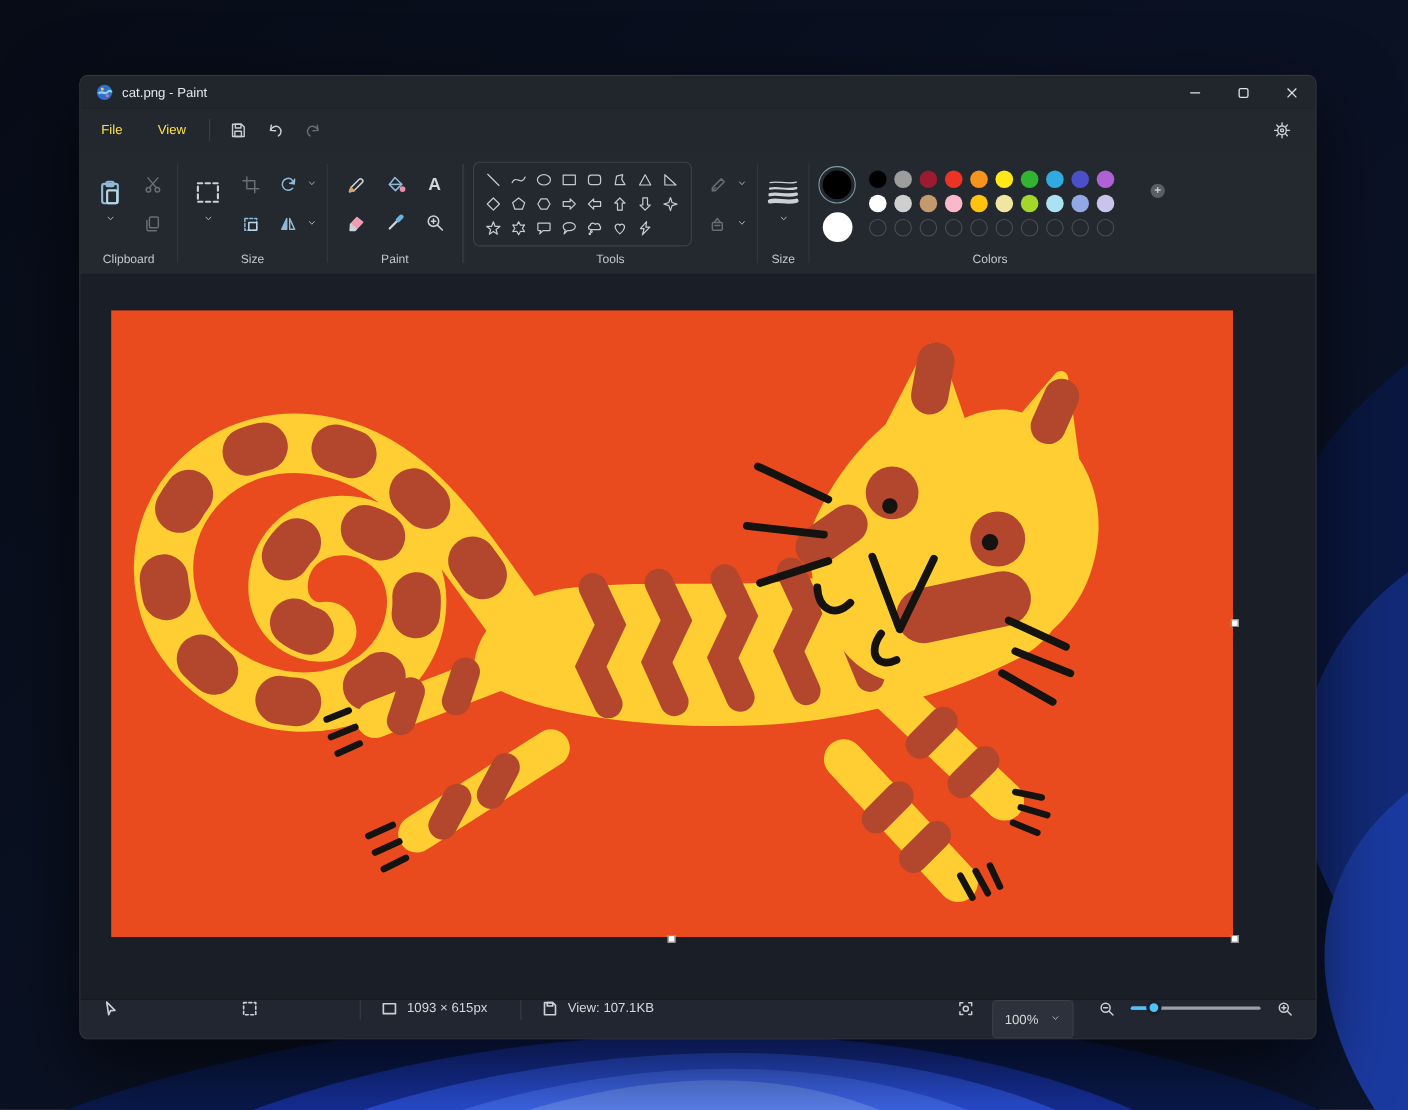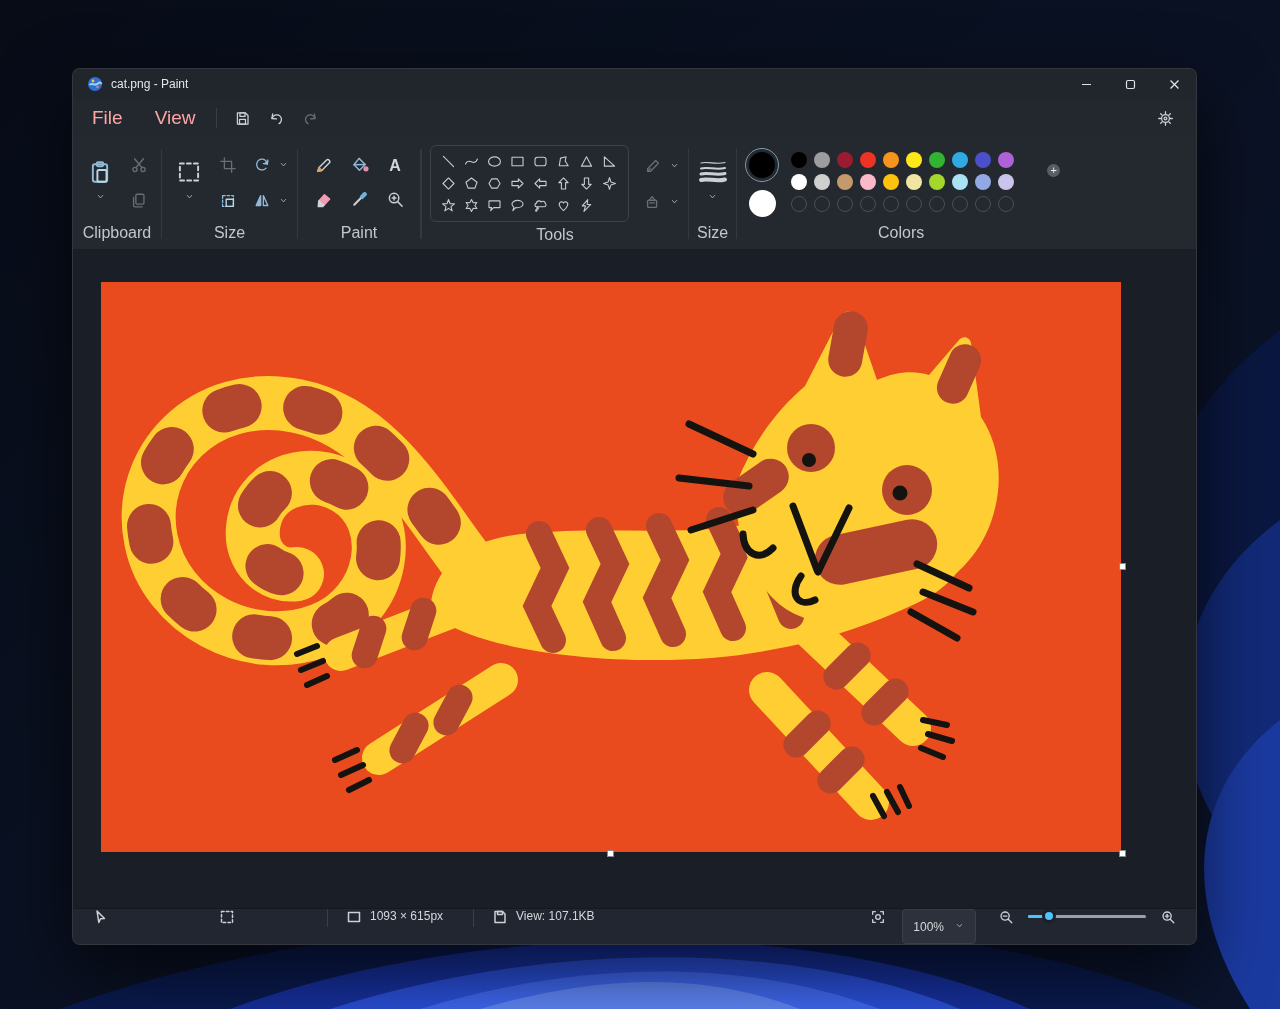--- a/index.html
+++ b/index.html
@@ -16,35 +16,35 @@
   
   .titlebar { height:30px; display:flex; align-items:center; background:#21252c; flex:0 0 auto; }
   .titlebar .app-ic { margin-left:14px; width:16px; height:16px; }
   .title-text { margin-left:8px; font-size:12px; color:#e4e6e9; }
   .win-controls { margin-left:auto; display:flex; height:100%; }
   .win-btn { width:44px; height:100%; display:flex; align-items:center; justify-content:center; }
   .win-btn svg { width:11px; height:11px; stroke:#dfe1e4; stroke-width:1.2; fill:none; }
 
   
   .menubar { height:38px; display:flex; align-items:center; background:#23272e; flex:0 0 auto; }
-  .menu-item { font-size:19px; color:#fca5a5; padding:6px 13px; margin-left:6px; border-radius:4px; }
+  .menu-item { font-size:12px; color:#fde047; padding:6px 13px; margin-left:6px; border-radius:4px; }
   .mb-sep { width:1px; height:20px; background:#3a3e45; margin:0 8px; }
   .mb-ic { width:34px; height:28px; display:flex; align-items:center; justify-content:center; border-radius:4px; }
   .mb-ic svg { width:17px; height:17px; }
   .gear { margin-left:auto; margin-right:14px; }
 
   .ic { stroke:#ccd0d4; fill:none; stroke-width:1.5; stroke-linecap:round; stroke-linejoin:round; }
   .dim { stroke:#686d76; }
   .blue { stroke:#8fb9d6; }
 
   
   .ribbon { height:112px; background:#24282f; display:flex; align-items:stretch; flex:0 0 auto; padding-top:6px; }
   .rib-group { display:flex; flex-direction:column; align-items:center; padding:2px 8px 0 8px; }
   .rib-body { flex:1; display:flex; align-items:center; gap:6px; }
-  .rib-label { font-size:16px; color:#c3c6ca; padding:4px 0 7px 0; }
+  .rib-label { font-size:11px; color:#c3c6ca; padding:4px 0 7px 0; }
   .rib-sep { width:1px; background:#34383f; margin:6px 0 10px 0; }
   .big-btn { display:flex; flex-direction:column; align-items:center; justify-content:center; gap:3px; padding:4px 6px; border-radius:4px; }
   .big-btn svg.main { width:26px; height:26px; }
   .stack { display:flex; flex-direction:column; gap:10px; }
   .sm-btn { width:28px; height:26px; display:flex; align-items:center; justify-content:center; border-radius:4px; }
   .sm-btn svg { width:18px; height:18px; }
   .with-chev { display:flex; align-items:center; gap:2px; }
   .chev svg { width:11px; height:11px; stroke:#aeb2b8; fill:none; stroke-width:1.6; stroke-linecap:round; stroke-linejoin:round; }
   .tools-grid { display:grid; grid-template-columns:repeat(3,34px); grid-auto-rows:32px; gap:2px; align-items:center; justify-items:center; }
   .tool-cell { width:32px; height:30px; display:flex; align-items:center; justify-content:center; border-radius:4px; }

